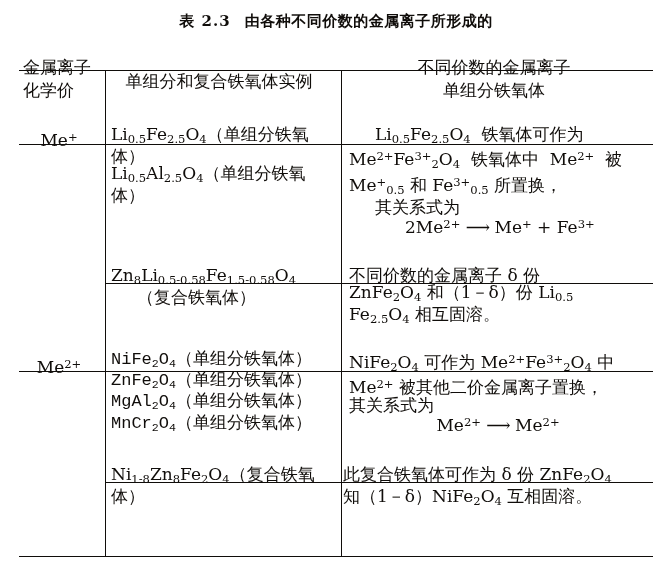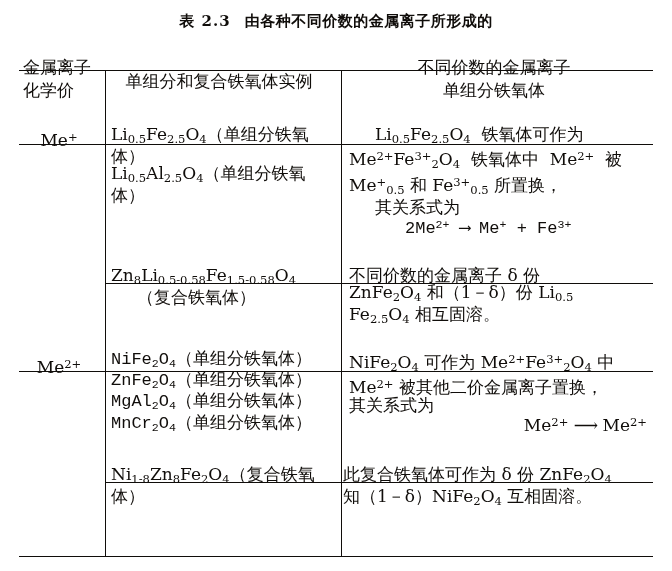--- a/index.html
+++ b/index.html
@@ -69,23 +69,23 @@
   }
   .hdr-a {
     text-align: left;
     padding-left: 4px !important;
   }
   .cat-cell {
     text-align: center;
     font-size: 13px;
     padding-top: 10px !important;
   }
-  .center { text-align: right; }
+  .center { text-align: center; }
   .indent { display: inline-block; padding-left: 26px; }
-  .indent2 { display: inline-block; padding-left: 56px; font-family: Liberation Mono, monospace; }
+  .indent2 { display: inline-block; padding-left: 56px; }
   sub {
     font-size: 0.68em;
     vertical-align: -0.28em;
   }
   sup {
     font-size: 0.68em;
     vertical-align: 0.45em;
   }
   .li { line-height: 17px; }
   .arrow { letter-spacing: -1px; }

